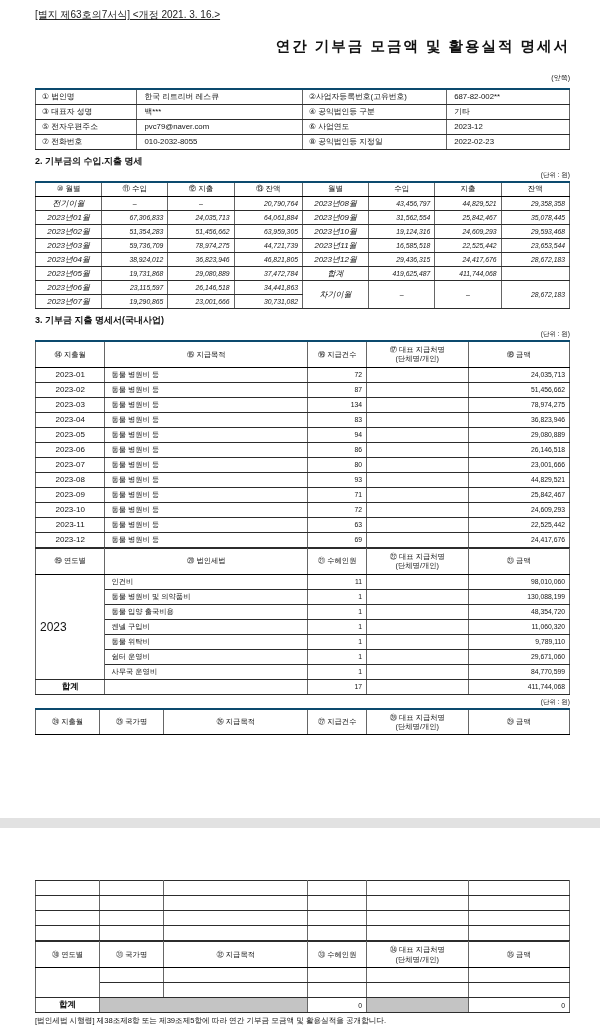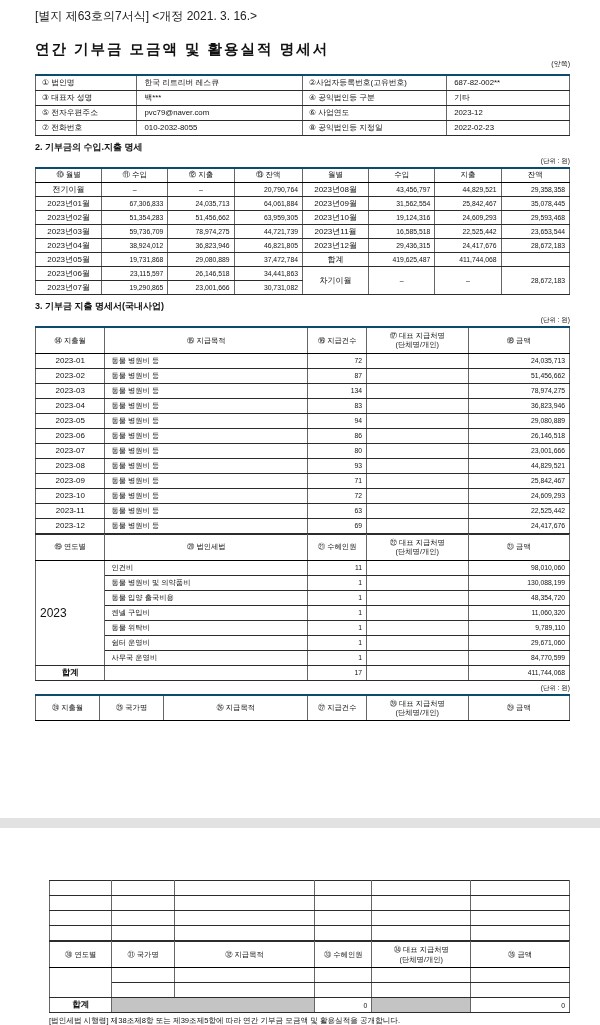--- a/index.html
+++ b/index.html
@@ -1,40 +1,40 @@
 <!DOCTYPE html>
 <html><head>
 <meta charset="utf-8">
 <style>
   * { margin:0; padding:0; box-sizing:border-box; }
   html,body { width:600px; background:#ffffff; }
   body { height:1025px; font-family:"Liberation Sans","DejaVu Sans",sans-serif; color:#111; overflow:hidden; }
   .page { background:#fff; }
   .page1 { height:818px; padding:8px 30px 0 35px; }
   .page-sep { height:10px; background:#e2e2e2; }
-  .page2 { height:197px; padding:52px 30px 0 49px; }
-
-  .form-note { font-size:12px; color:#222; }
-  .doc-title { text-align:left; font-size:14.5px; font-weight:bold; letter-spacing:2px; margin:15px 0 0; }
+  .page2 { height:197px; padding:52px 30px 0 35px; }
+
+  .form-note { font-size:10px; color:#222;text-decoration:underline; }
+  .doc-title { text-align:right; font-size:14.5px; font-weight:bold; letter-spacing:2px; margin:15px 0 17px; }
   .front-side { text-align:right; font-size:7px; margin-bottom:5px; }
   .sec-title { font-size:9px; font-weight:bold; margin-top:5px; }
   .unit { text-align:right; font-size:6.5px; margin:3px 0 1px; }
 
   table { width:100%; border-collapse:collapse; table-layout:fixed; }
   td, th { border:1px solid #666; border-top:1px solid #2c2c2c; border-bottom:1px solid #2c2c2c;
            padding:1px 4px; font-weight:normal; overflow:hidden; white-space:nowrap; }
   table { border-top:2px solid #0c4a6e; border-bottom:1.5px solid #000; }
   thead th { border-bottom:1.5px solid #000; }
 
   .s1 td { height:15px; font-size:7.8px; }
   .s1 .lbl { padding-left:6px; }
   .s1 .val { padding-left:7px; }
 
-  .s2 th { height:15px; font-size:7.5px; text-align:center;font-family:Liberation Serif, serif; }
-  .s2 td { height:14px; }
+  .s2 th { height:15px; font-size:7.5px; text-align:center; }
+  .s2 td { height:14px;font-style:italic; }
   .mon { text-align:center; font-size:8px; }
   .num { text-align:right; font-size:6.8px; }
   .ctr { text-align:center; font-size:7px; }
 
   .s3 th, .s4 th { font-size:7.3px; text-align:center; white-space:pre-line; line-height:1.25; }
   .s3 thead th, .s4 thead th { height:26px; }
   .s3 td { height:15px; }
   .s4 td { height:15px; }
   .purpose { font-size:7.3px; padding-left:6px; }
   .year { text-align:left; font-size:12px; }

